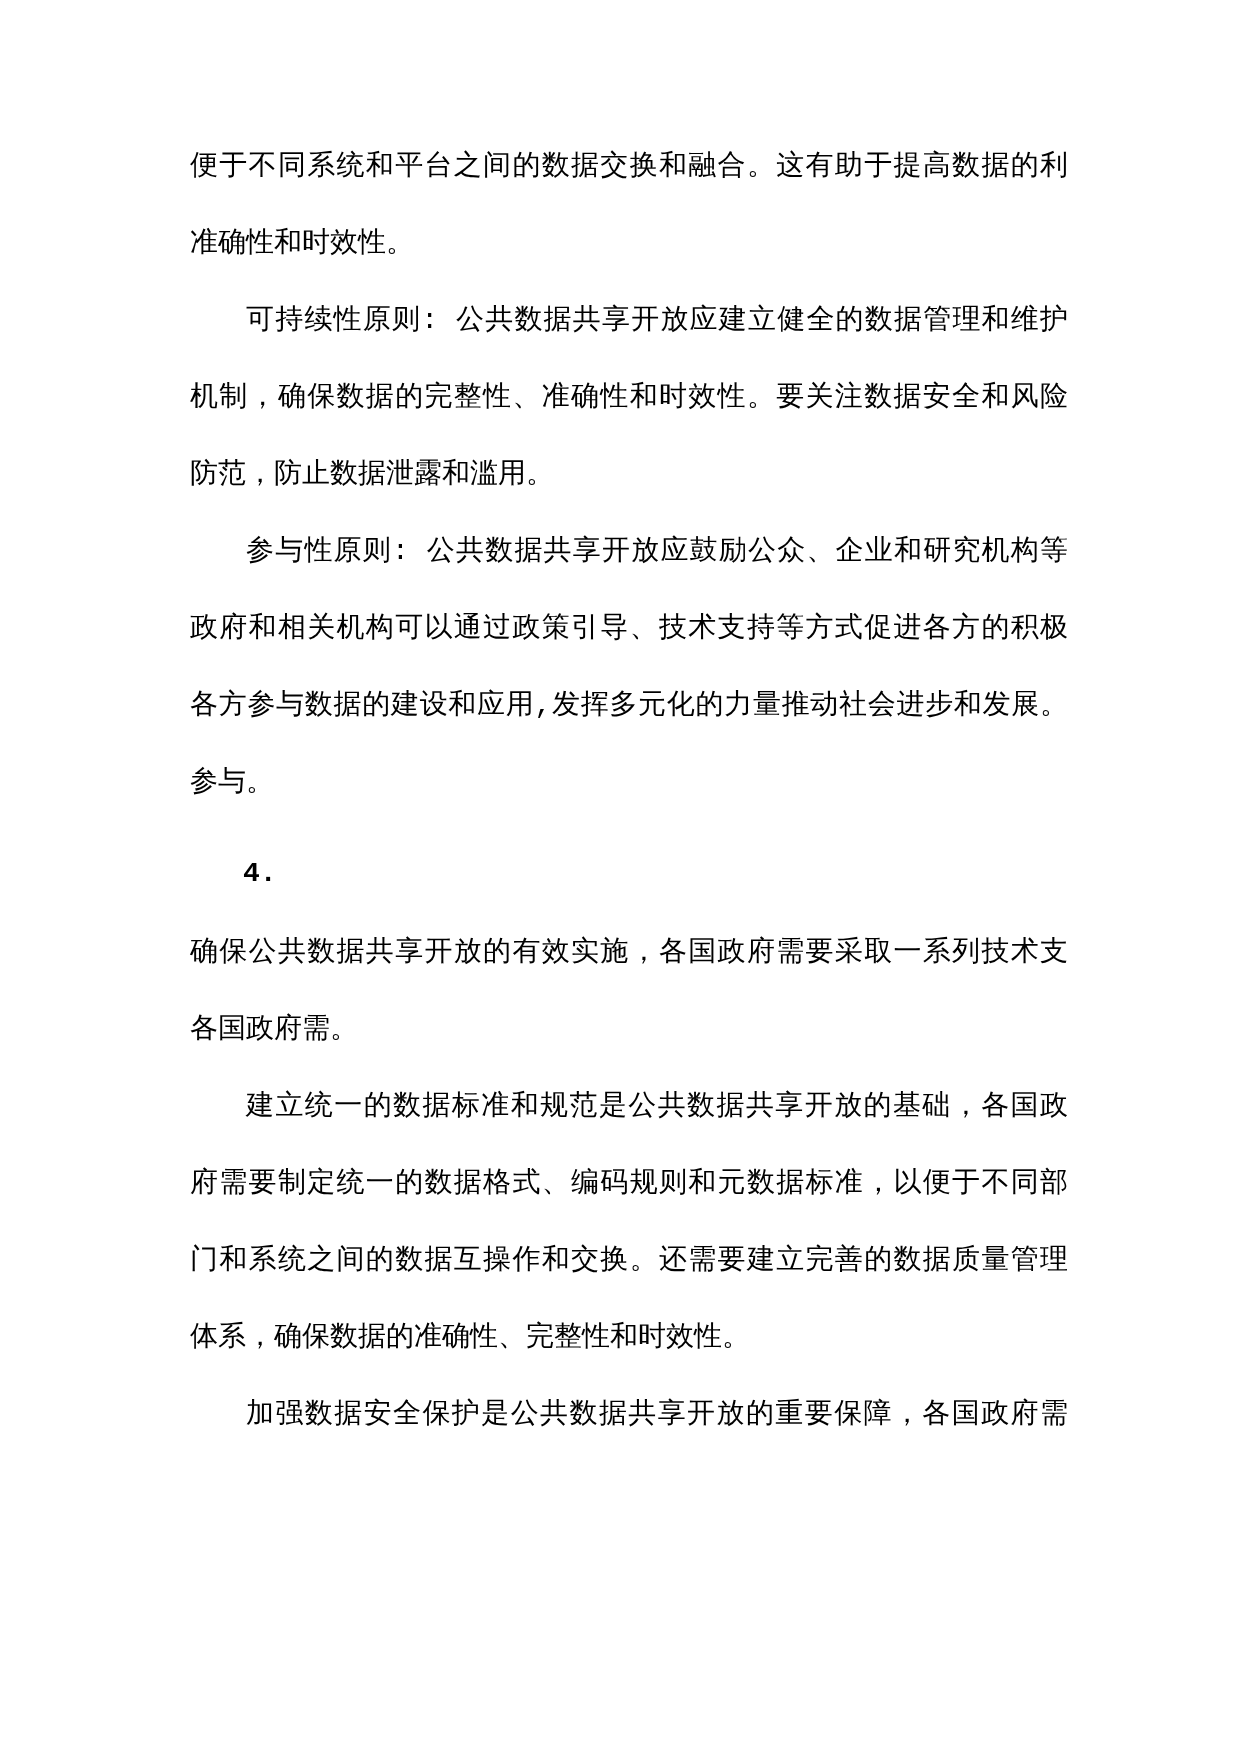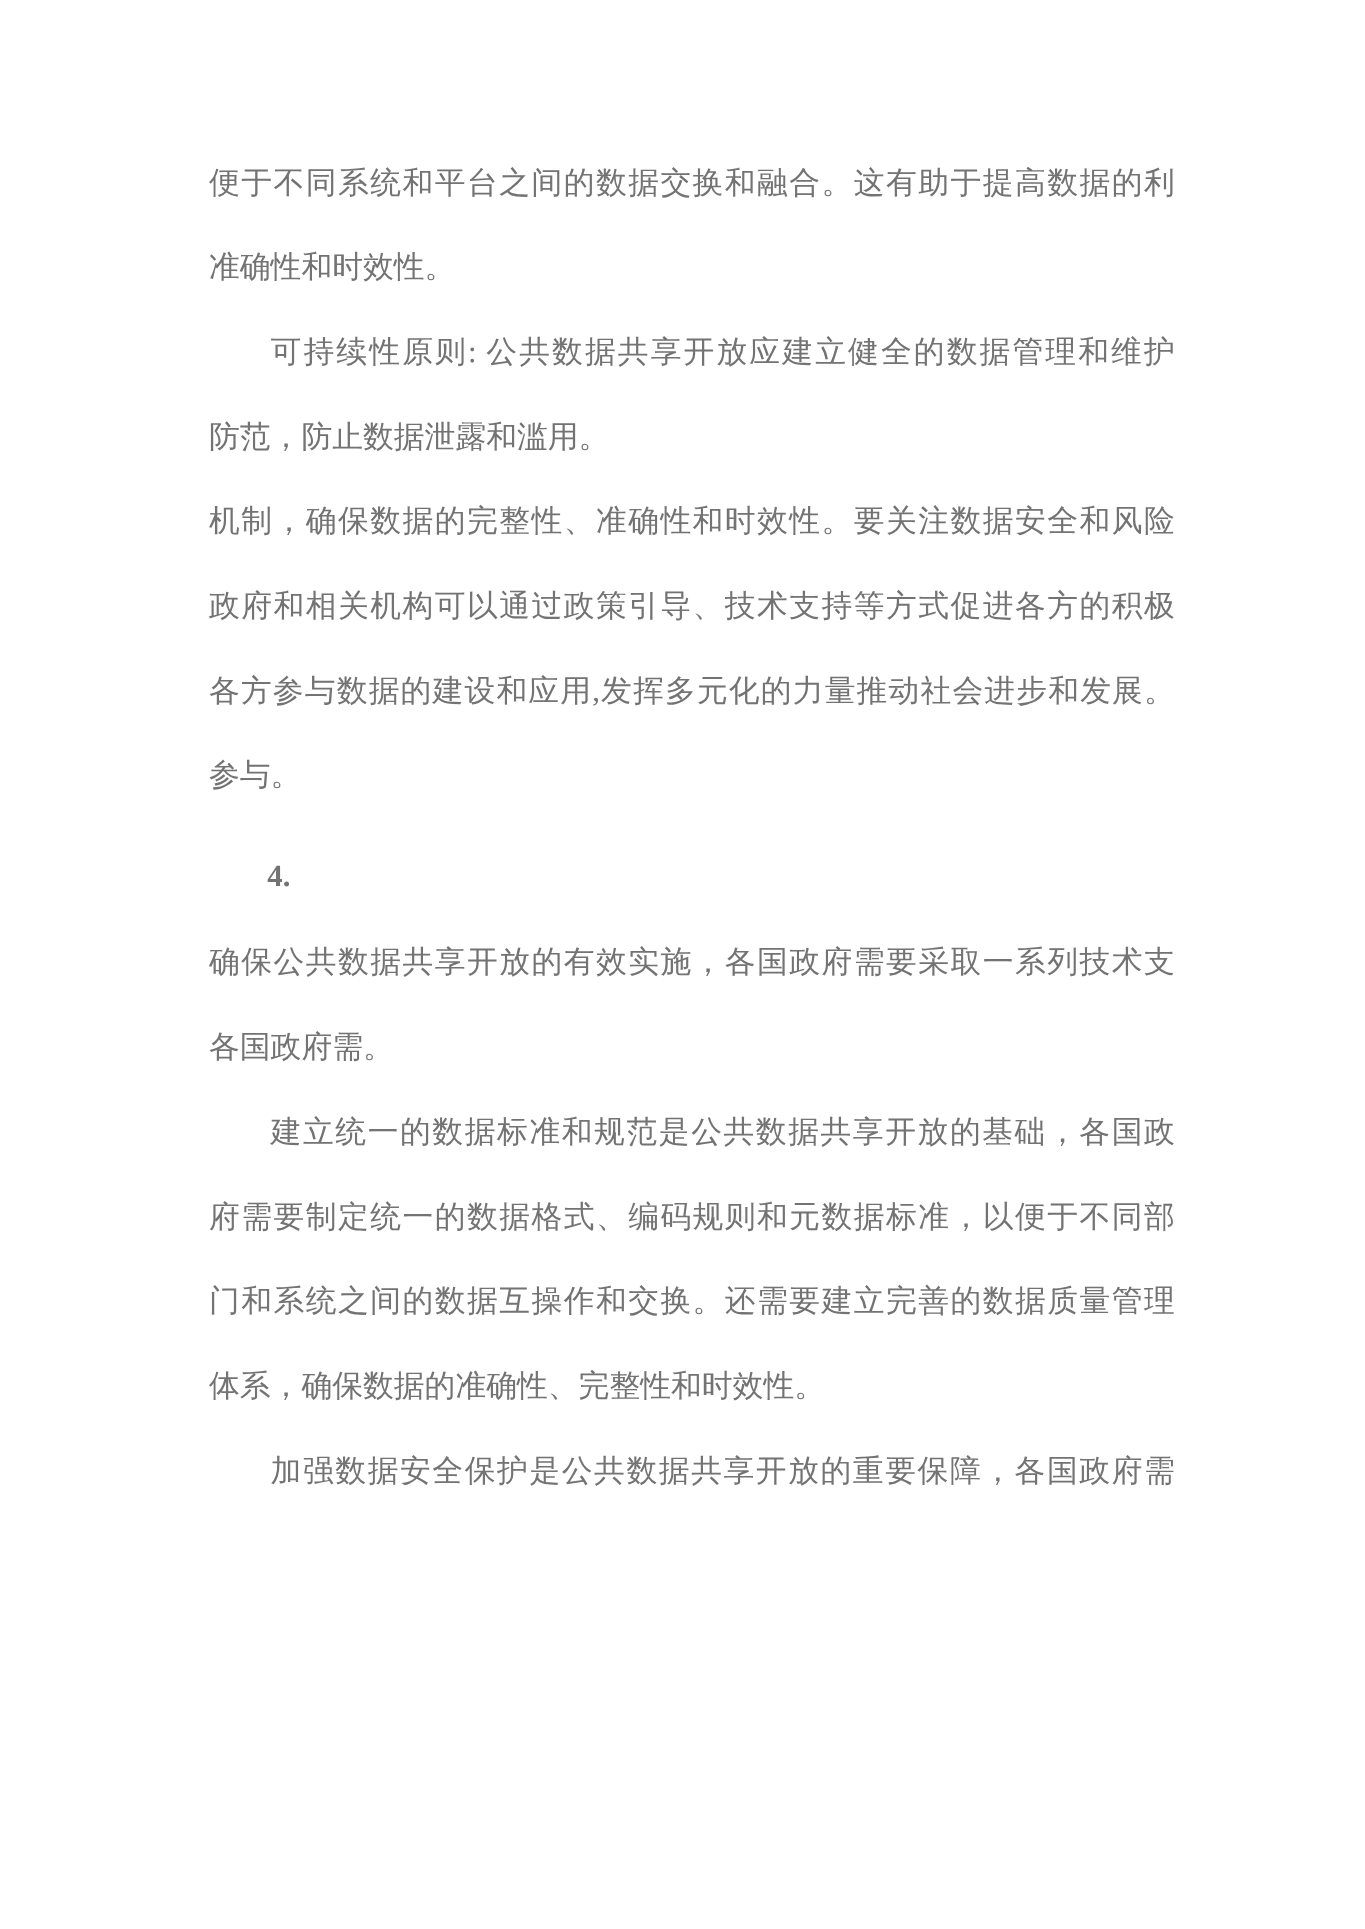--- a/index.html
+++ b/index.html
@@ -43,29 +43,30 @@
     font-size: 28px;
     font-weight: bold;
   }
   .heading-number {
     margin-right: 24px;
   }
 </style>
 </head>
 <body>
 
-<div class="page" style="background: rgb(255, 255, 255); color: #737373;">
+<div class="page" style="background: rgb(255, 255, 255); color: #000000; font-family: Liberation Mono, monospace;">
 
   <div class="text-line">便于不同系统和平台之间的数据交换和融合。这有助于提高数据的利</div>
   <div class="text-line short">准确性和时效性。</div>
 
   <div class="text-line indent">可持续性原则: 公共数据共享开放应建立健全的数据管理和维护</div>
+  <div class="text-line">机制，确保数据的完整性、准确性和时效性。要关注数据安全和风险</div>
   <div class="text-line short">防范，防止数据泄露和滥用。</div>
-  <div class="text-line">机制，确保数据的完整性、准确性和时效性。要关注数据安全和风险</div>
 
+  <div class="text-line indent">参与性原则: 公共数据共享开放应鼓励公众、企业和研究机构等</div>
   <div class="text-line">政府和相关机构可以通过政策引导、技术支持等方式促进各方的积极</div>
   <div class="text-line">各方参与数据的建设和应用,发挥多元化的力量推动社会进步和发展。</div>
   <div class="text-line short">参与。</div>
 
   <h2 class="section-heading">
     <span class="heading-number">4.</span>
   </h2>
 
   <div class="text-line">确保公共数据共享开放的有效实施，各国政府需要采取一系列技术支</div>
   <div class="text-line short">各国政府需。</div>

